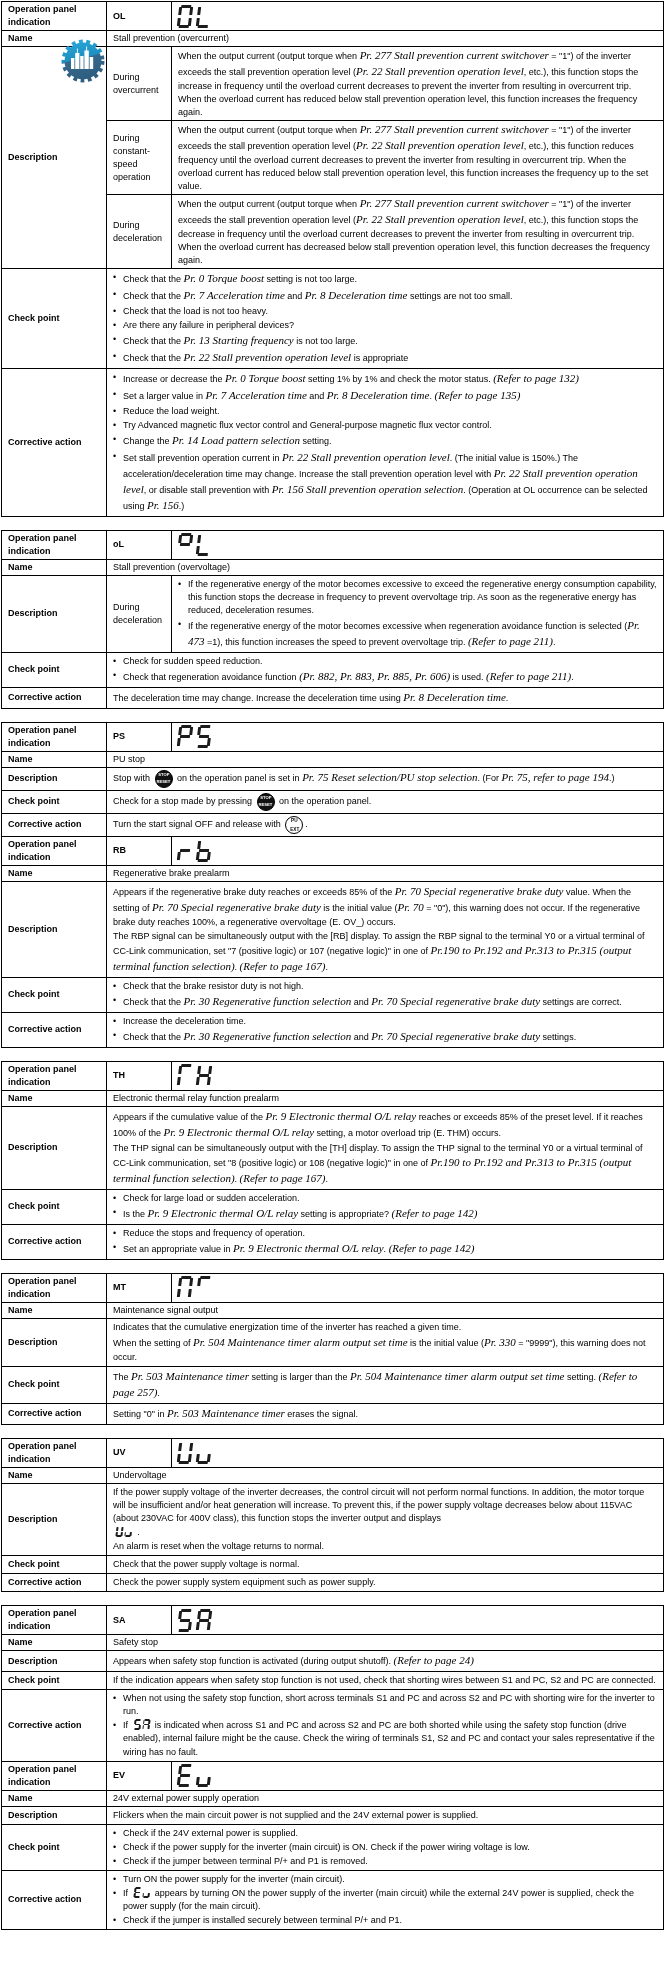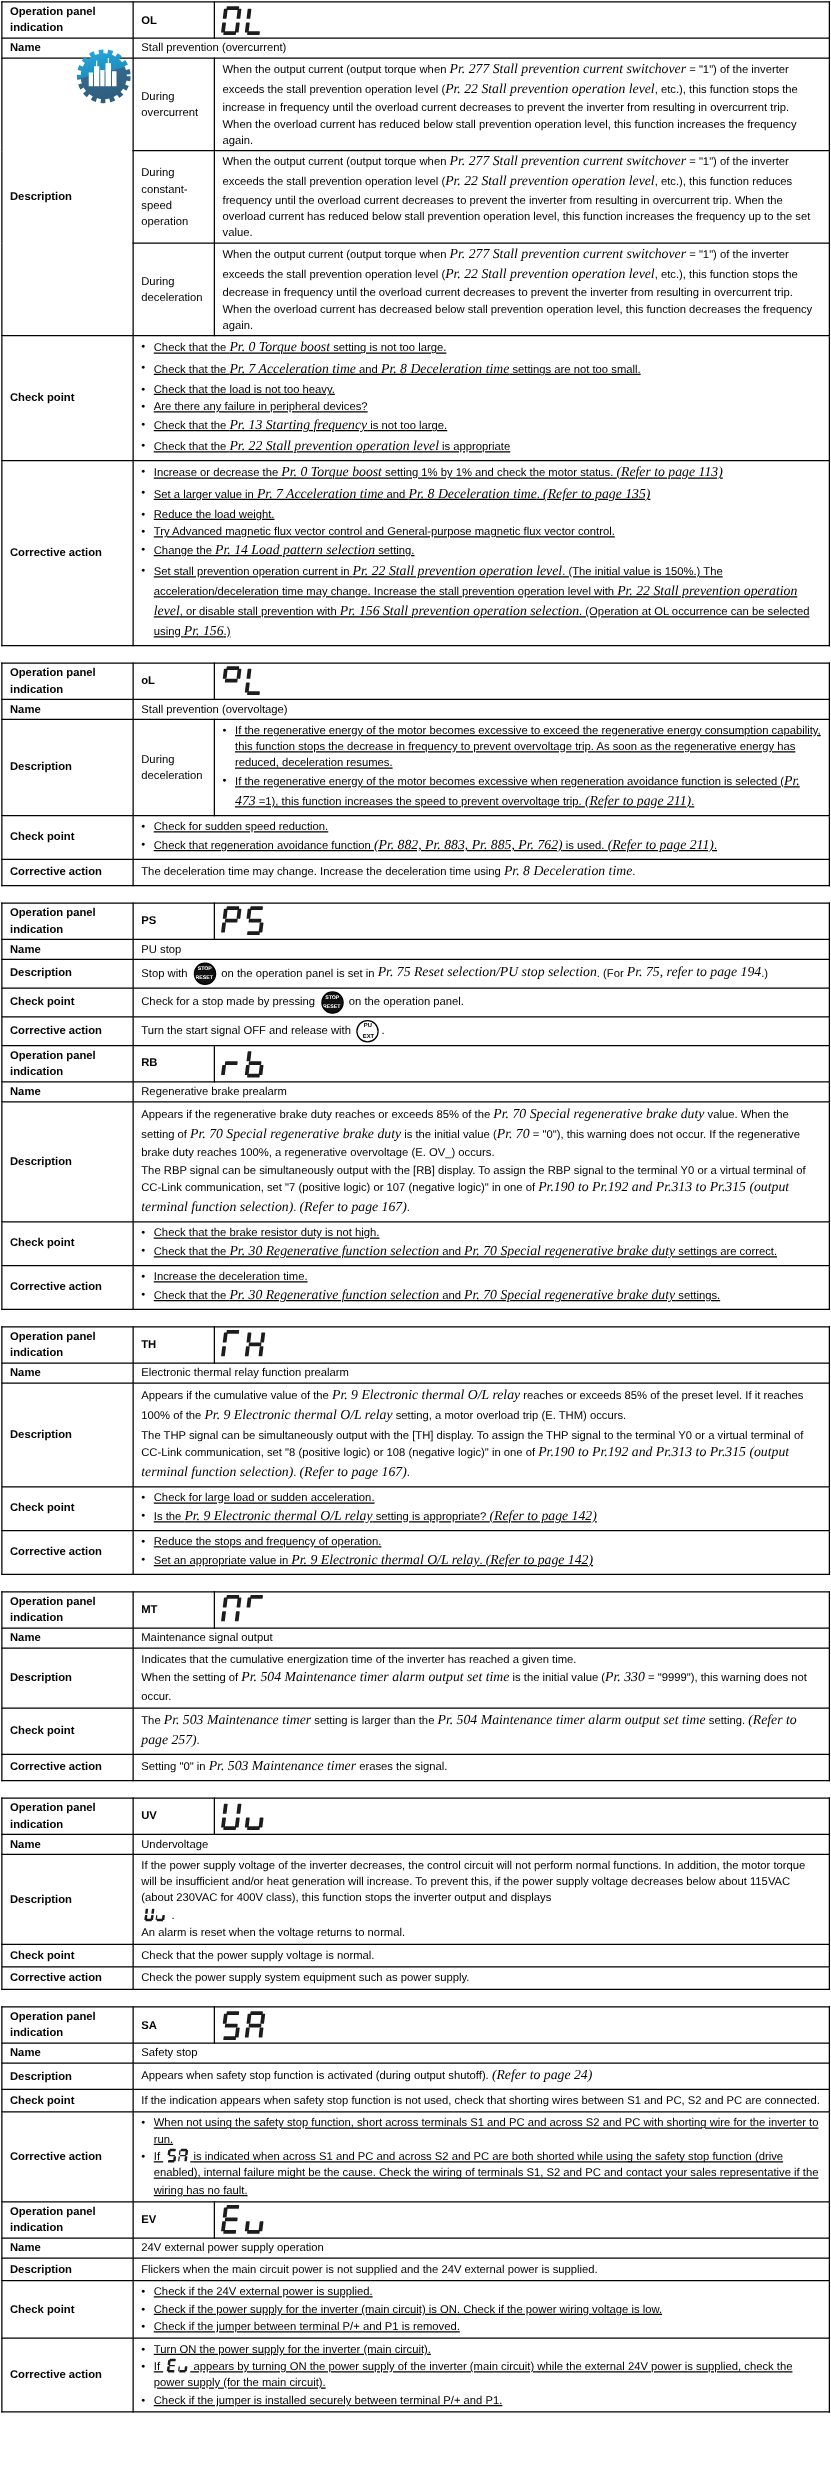--- a/index.html
+++ b/index.html
@@ -8,21 +8,21 @@
   table.fault{width:100%;border-collapse:collapse;table-layout:fixed;margin:0 0 13px 0;}
   table.fault td,table.fault th{border:1px solid #000;padding:1px 6px;font-size:9px;line-height:1.45;vertical-align:middle;text-align:left;word-wrap:break-word;}
   th.rowhead{font-weight:bold;text-align:center;font-size:9.2px;padding:2px 2px;}
   td.codecell{font-weight:bold;text-align:center;font-size:9.5px;}
   td.dispcell{text-align:center;padding:5px 0;}
   td.sublabel{font-size:9px;padding:2px 3px;}
   td.content{padding:2px 6px;}
   .para{margin:1px 0;}
   .bullet{display:flex;margin:1px 0;}
   .bullet .dot{flex:0 0 10px;}
-  .bullet .btxt{flex:1 1 auto;text-decoration:underline;}
+  .bullet .btxt{flex:1 1 auto;}
   .si{font-family:"Liberation Serif",serif;font-style:italic;font-size:11px;margin-top:32px;}
   
   .seg7{display:inline-flex;gap:4px;transform:skewX(-7deg);vertical-align:middle;}
   .seg7.inl{margin:0 3px;vertical-align:-2px;}
   .sch{position:relative;display:inline-block;}
   .sgm{position:absolute;border-radius:0.5px;}
   
   .pbtn{display:inline-flex;flex-direction:column;align-items:center;justify-content:center;width:18px;height:18px;border-radius:50%;vertical-align:middle;margin:0 2px;box-sizing:border-box;overflow:hidden;}
   .pbtn .t{display:block;font-weight:bold;line-height:1;white-space:nowrap;transform:scale(0.52);}
   .pbtn .t + .t{margin-top:-1px;}
@@ -109,21 +109,21 @@
                 <span class="dot">•</span>
                 <span class="btxt">Check that the <span class="si">Pr. 22 Stall prevention operation level</span> is appropriate</span>
               </div>
             </td>
           </tr>
           <tr>
             <th class="rowhead">Corrective action</th>
             <td colspan="2" class="content">
               <div class="bullet">
                 <span class="dot">•</span>
-                <span class="btxt">Increase or decrease the <span class="si">Pr. 0 Torque boost</span> setting 1% by 1% and check the motor status. <span class="si">(Refer to page 113)</span></span>
+                <span class="btxt">Increase or decrease the <span class="si">Pr. 0 Torque boost</span> setting 1% by 1% and check the motor status. <span class="si">(Refer to page 132)</span></span>
               </div>
               <div class="bullet">
                 <span class="dot">•</span>
                 <span class="btxt">Set a larger value in <span class="si">Pr. 7 Acceleration time</span> and <span class="si">Pr. 8 Deceleration time</span>. <span class="si">(Refer to page 135)</span></span>
               </div>
               <div class="bullet">
                 <span class="dot">•</span>
                 <span class="btxt">Reduce the load weight.</span>
               </div>
               <div class="bullet">
@@ -186,21 +186,21 @@
           </tr>
           <tr>
             <th class="rowhead">Check point</th>
             <td colspan="2" class="content">
               <div class="bullet">
                 <span class="dot">•</span>
                 <span class="btxt">Check for sudden speed reduction.</span>
               </div>
               <div class="bullet">
                 <span class="dot">•</span>
-                <span class="btxt">Check that regeneration avoidance function <span class="si">(Pr. 882, Pr. 883, Pr. 885, Pr. 762)</span> is used. <span class="si">(Refer to page 211)</span>.</span>
+                <span class="btxt">Check that regeneration avoidance function <span class="si">(Pr. 882, Pr. 883, Pr. 885, Pr. 606)</span> is used. <span class="si">(Refer to page 211)</span>.</span>
               </div>
             </td>
           </tr>
           <tr>
             <th class="rowhead">Corrective action</th>
             <td colspan="2" class="content">
               <div class="para">The deceleration time may change. Increase the deceleration time using <span class="si">Pr. 8 Deceleration time</span>.</div>
             </td>
           </tr>
         </tbody>

